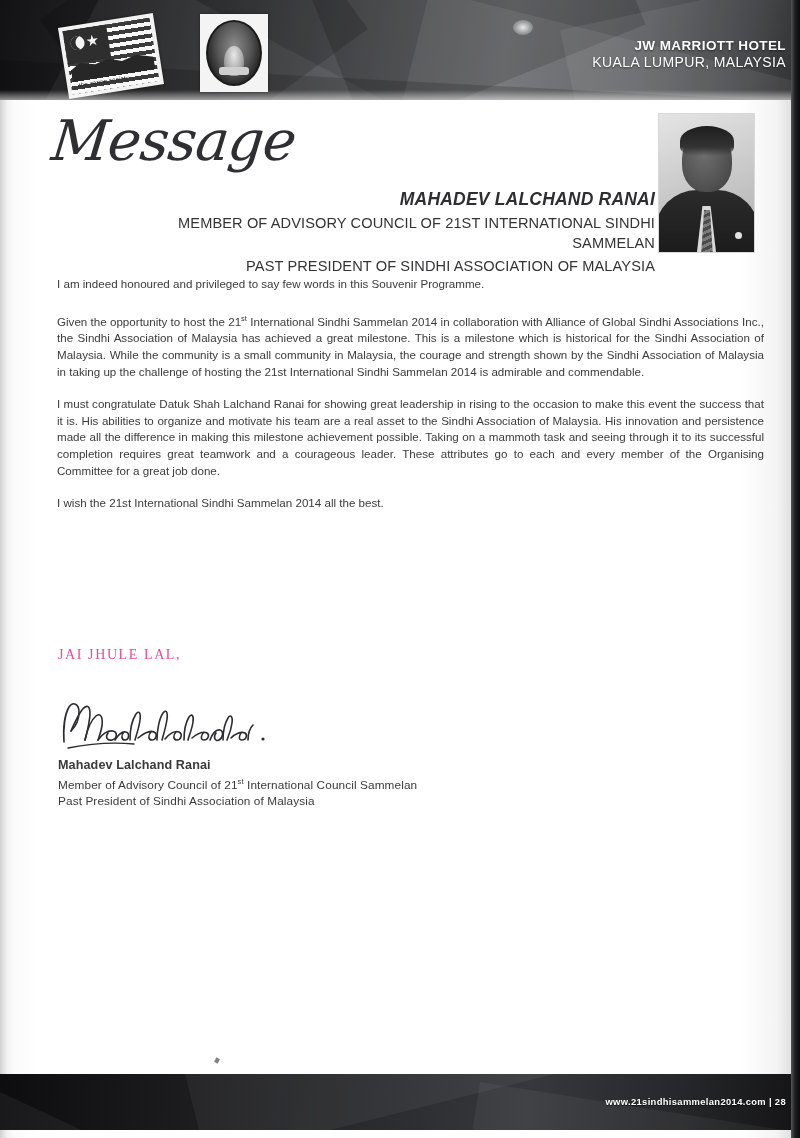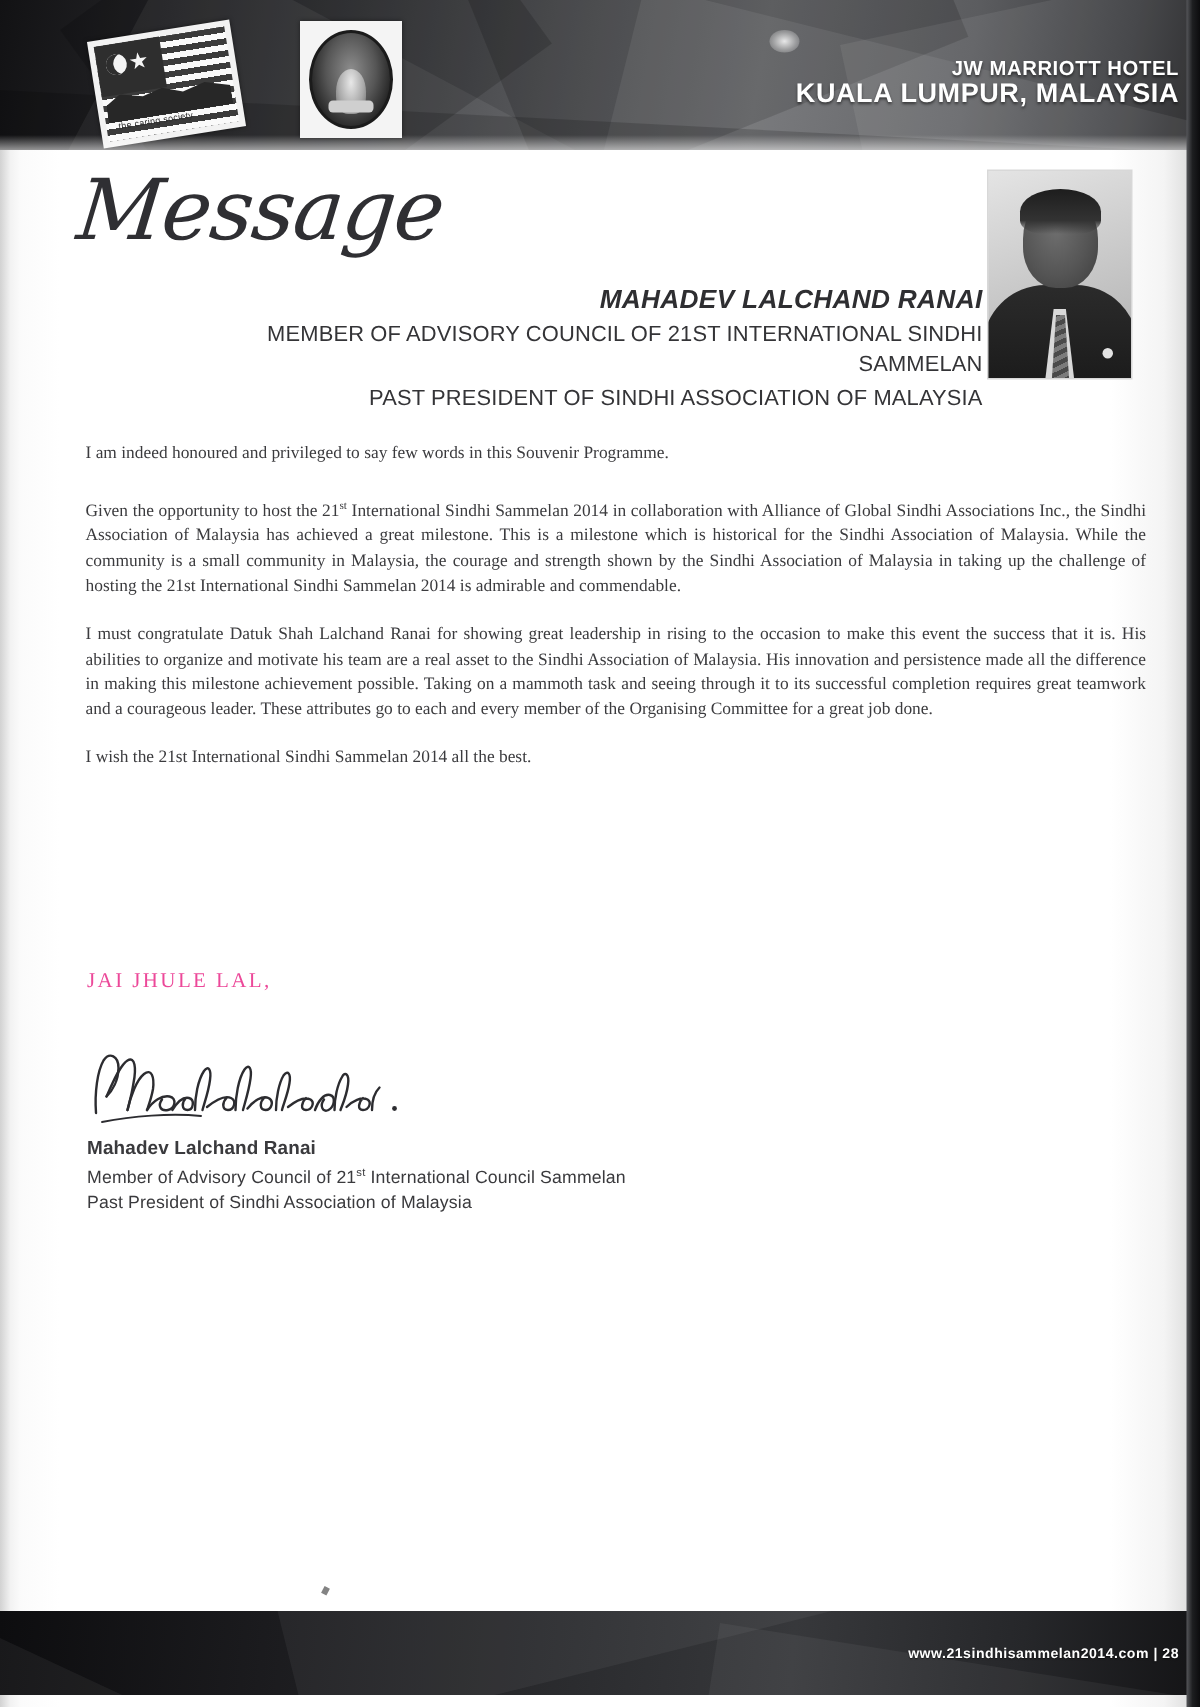--- a/index.html
+++ b/index.html
@@ -162,22 +162,22 @@
     line-height: 22px;
   }
   .banner-venue {
     font-size: 13.5px;
     font-weight: bold;
     letter-spacing: 0.4px;
     line-height: 16px;
     margin-top: 2px;
   }
   .banner-city {
-    font-size: 18px;
-    font-weight: bold;
+    font-size: 14px;
+    font-weight: normal;
     letter-spacing: 0.4px;
     line-height: 16px;
   }
 
   
   .message-title {
     position: absolute;
     left: 52px; top: 108px;
     font-family: "DejaVu Serif", serif;
     font-style: italic;
@@ -256,27 +256,26 @@
     font-size: 14.6px;
     line-height: 20px;
     letter-spacing: 0.1px;
     color: #343437;
     margin-top: 3px;
   }
 
   
   .body-copy {
     position: absolute;
-    left: 57px; top: 294px;
+    left: 57px; top: 276px;
     width: 707px;
     color: #3b3b3e;
     font-size: 11.6px;
     line-height: 16.8px;
     text-align: justify;
-    font-family: Liberation Serif, serif;
   }
   .body-copy p {
     margin: 0 0 15px 0;
   }
   .body-copy p.lead { margin-bottom: 18px; }
   sup { font-size: 7.5px; vertical-align: super; }
 
   .jai {
     position: absolute;
     left: 58px; top: 647px;

